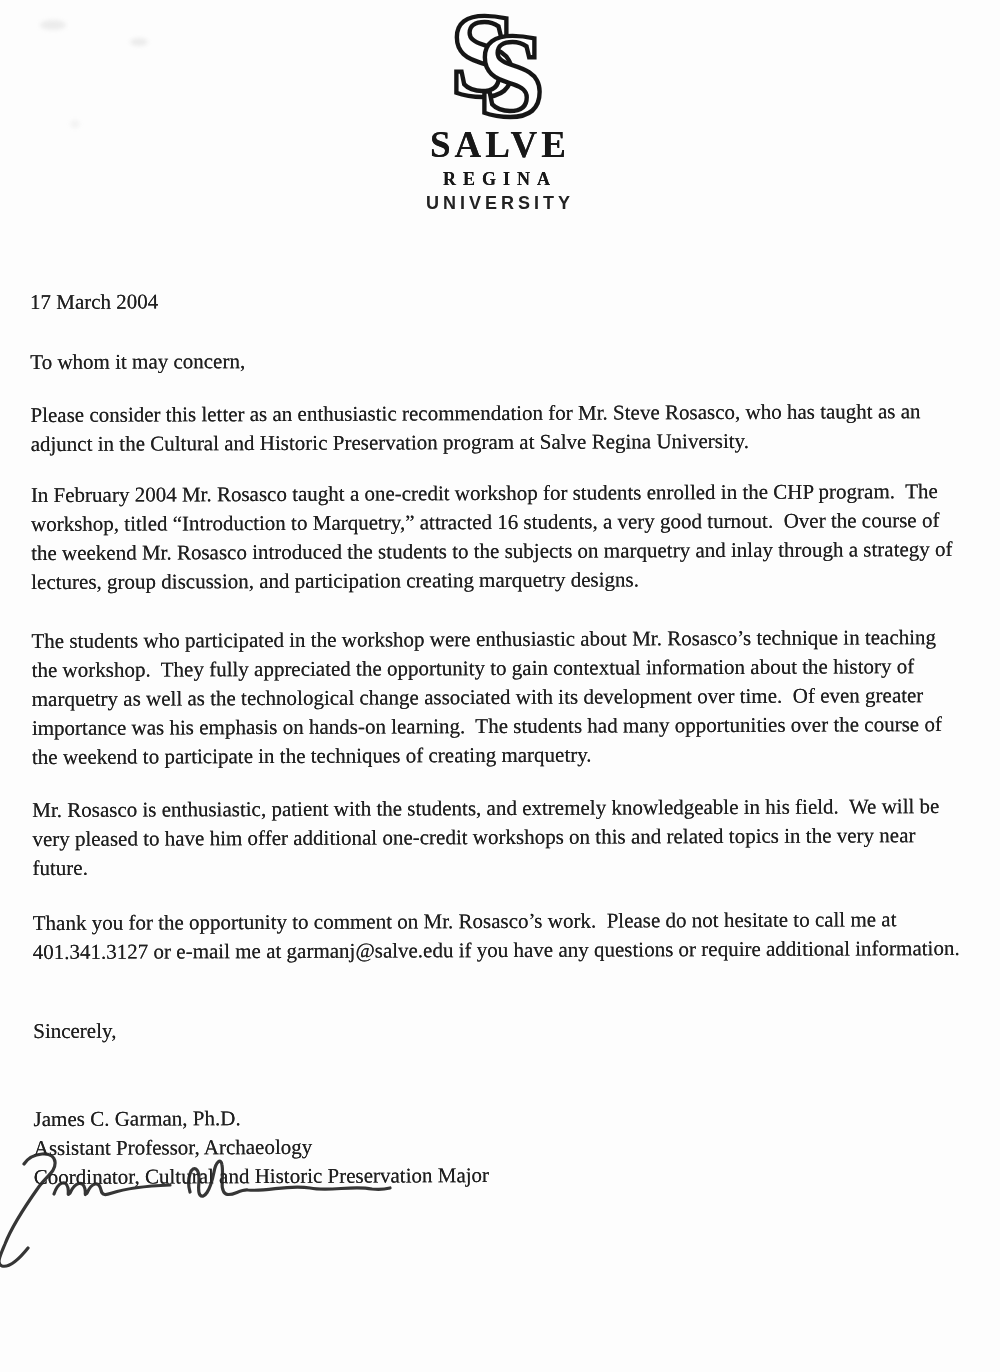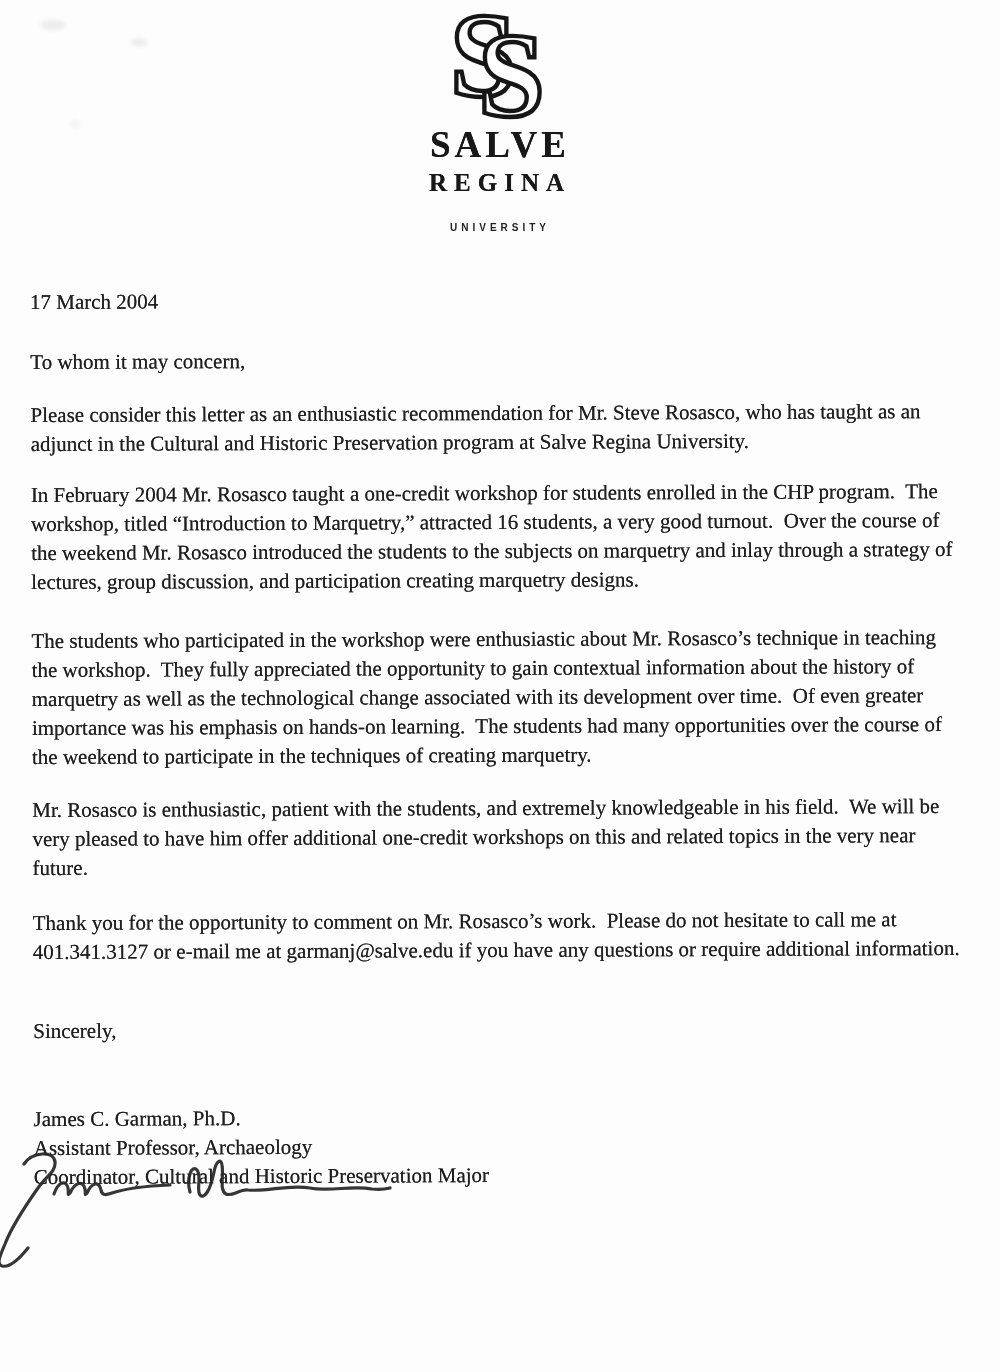--- a/index.html
+++ b/index.html
@@ -23,26 +23,26 @@
   .monogram text{
     font-family:"Liberation Serif","DejaVu Serif",serif;
     font-weight:bold;
   }
   .wordmark{margin-top:4px;line-height:1;color:#181818;}
   .wm-salve{
     font-size:37px;letter-spacing:4px;font-weight:600;
     text-shadow:0 0 0.6px rgba(20,20,20,.9);
   }
   .wm-regina{
-    font-size:25px;letter-spacing:7px;font-weight:600;margin-top:7px;
+    font-size:18px;letter-spacing:7px;font-weight:600;margin-top:7px;
     text-shadow:0 0 0.5px rgba(20,20,20,.9);
   }
   .wm-university{
     font-family:"Liberation Sans","DejaVu Sans",sans-serif;
-    font-size:10px;letter-spacing:4px;font-weight:700;margin-top:28px;
+    font-size:18px;letter-spacing:4px;font-weight:700;margin-top:6px;
     color:#222;
   }
 
   
   .letter-body{
     padding:0 38px 0 33px;
     font-size:21px;
     line-height:29px;
     text-shadow:0 0 0.55px rgba(25,25,25,.85);
     transform:rotate(-0.25deg);

